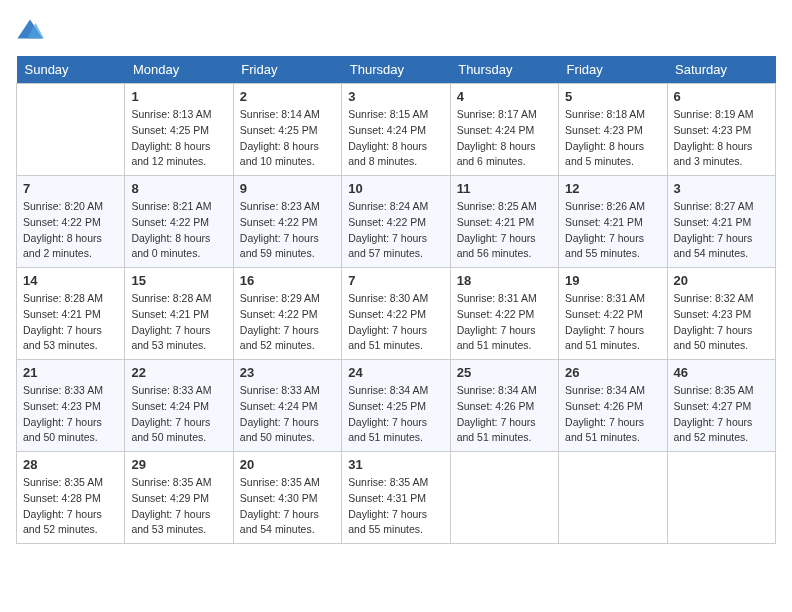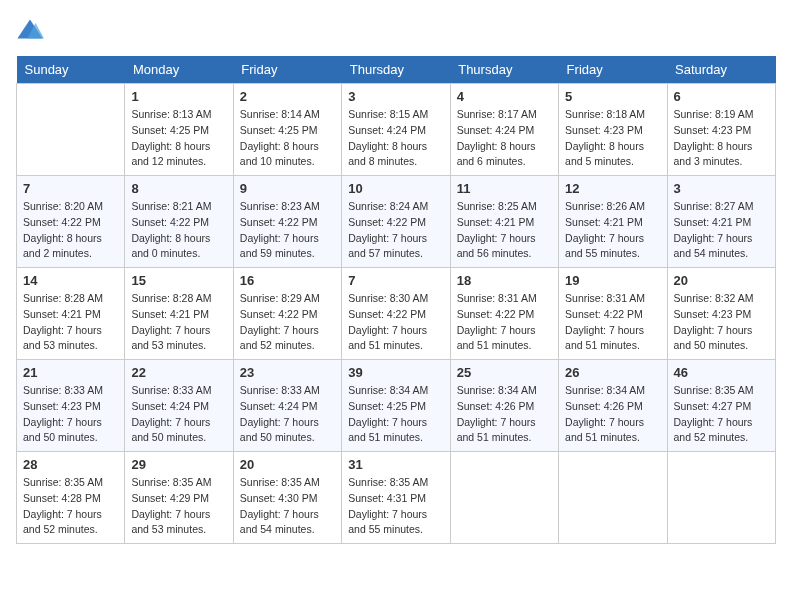--- a/index.html
+++ b/index.html
@@ -224,21 +224,21 @@
         </td>
         <td>
           <span class="day-number">22</span>
           <div class="day-info">Sunrise: 8:33 AM<br>Sunset: 4:24 PM<br>Daylight: 7 hours and 50 minutes.</div>
         </td>
         <td>
           <span class="day-number">23</span>
           <div class="day-info">Sunrise: 8:33 AM<br>Sunset: 4:24 PM<br>Daylight: 7 hours and 50 minutes.</div>
         </td>
         <td>
-          <span class="day-number">39</span>
+          <span class="day-number">24</span>
           <div class="day-info">Sunrise: 8:34 AM<br>Sunset: 4:25 PM<br>Daylight: 7 hours and 51 minutes.</div>
         </td>
         <td>
           <span class="day-number">25</span>
           <div class="day-info">Sunrise: 8:34 AM<br>Sunset: 4:26 PM<br>Daylight: 7 hours and 51 minutes.</div>
         </td>
         <td>
           <span class="day-number">26</span>
           <div class="day-info">Sunrise: 8:34 AM<br>Sunset: 4:26 PM<br>Daylight: 7 hours and 51 minutes.</div>
         </td>

